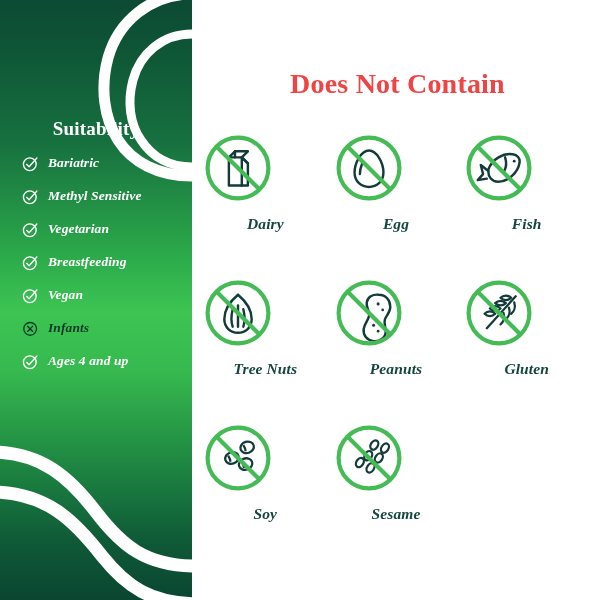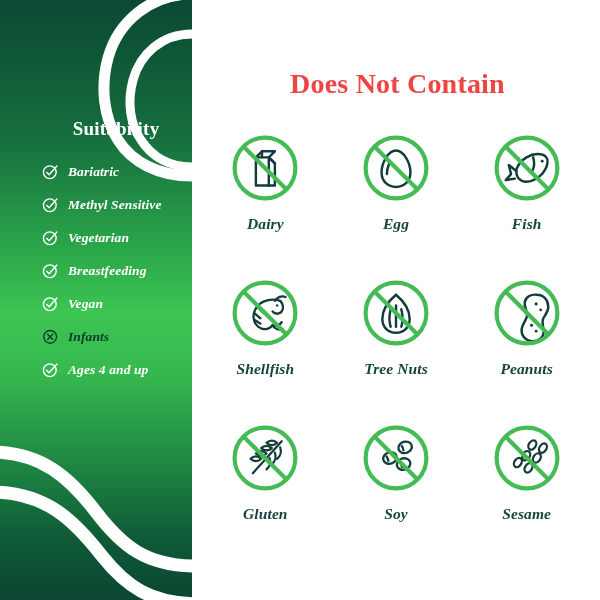--- a/index.html
+++ b/index.html
@@ -44,21 +44,20 @@
     height: 600px;
     pointer-events: none;
   }
 
   .panel-content {
     position: absolute;
     left: 0;
     top: 0;
     width: 192px;
     height: 600px;
-    margin-left: 20px;
   }
 
   .panel-title {
     position: absolute;
     top: 118px;
     left: 0;
     width: 192px;
     text-align: center;
     color: #ffffff;
     font-size: 19px;
@@ -71,21 +70,20 @@
     position: absolute;
     top: 155px;
     left: 22px;
     width: 168px;
     list-style: none;
     margin: 0;
     padding: 0;
   }
   .suit-item {
     display: flex;
-    align-items: center;
     height: 33px;
   }
   .suit-icon {
     width: 17px;
     height: 17px;
     flex: 0 0 17px;
     margin-right: 9px;
     display: block;
   }
   .suit-label {
@@ -128,21 +126,20 @@
     top: 130px;
     left: 8px;
     width: 392px;
     display: grid;
     grid-template-columns: repeat(3, 1fr);
     grid-auto-rows: 145px;
   }
   .cell {
     display: flex;
     flex-direction: column;
-    align-items: center;
   }
   .no-badge {
     width: 76px;
     height: 76px;
     display: block;
   }
   .cell-label {
     margin-top: 9px;
     font-size: 15.5px;
     font-weight: bold;
@@ -274,35 +271,20 @@
             <path d="M36 52 C41 38 56 30 68 32 C74 33 78 37 77 43 C75 56 62 68 49 68 C41 68 35 62 36 52 Z"></path>
             <path d="M36 54 L26 46 L29 58 L22 66 L34 64"></path>
             <path d="M58 36 C60 42 60 48 57 54"></path>
             <circle cx="70" cy="41" r="1.9" fill="#123b3a" stroke="none"></circle>
           </g>
           <line x1="22" y1="22" x2="78" y2="78" stroke="#44bb55" stroke-width="5.5"></line>
         </svg>
         <div class="cell-label">Fish</div>
       </div>
 
-      <div class="cell">
-        <svg class="no-badge" viewBox="0 0 100 100">
-          <circle cx="50" cy="50" r="40" fill="none" stroke="#44bb55" stroke-width="5.5"></circle>
-          <g fill="none" stroke="#123b3a" stroke-width="3" stroke-linejoin="round" stroke-linecap="round">
-            <path d="M70 34 C58 30 44 34 38 44 C33 52 34 62 41 68 C47 73 56 72 60 66"></path>
-            <path d="M70 34 C74 38 75 44 72 48 C69 52 63 52 60 48"></path>
-            <path d="M40 42 L47 49 M36 50 L44 57 M36 59 L44 64"></path>
-            <path d="M60 66 C64 68 70 66 72 62 M60 66 C62 71 68 73 73 71"></path>
-            <path d="M63 34 C66 29 72 27 77 29"></path>
-            <circle cx="66" cy="40" r="1.6" fill="#123b3a" stroke="none"></circle>
-          </g>
-          <line x1="22" y1="22" x2="78" y2="78" stroke="#44bb55" stroke-width="5.5"></line>
-        </svg>
-        <div class="cell-label">Shellfish</div>
-      </div>
 
       <div class="cell">
         <svg class="no-badge" viewBox="0 0 100 100">
           <circle cx="50" cy="50" r="40" fill="none" stroke="#44bb55" stroke-width="5.5"></circle>
           <g fill="none" stroke="#123b3a" stroke-width="3.2" stroke-linecap="round">
             <path d="M50 26 C62 36 68 48 68 58 C68 69 60 76 50 76 C40 76 32 69 32 58 C32 48 38 36 50 26 Z"></path>
             <path d="M50 40 L50 68"></path>
             <path d="M43 45 C41 53 41 62 43 68"></path>
             <path d="M57 45 C59 53 59 62 57 68"></path>
           </g>

